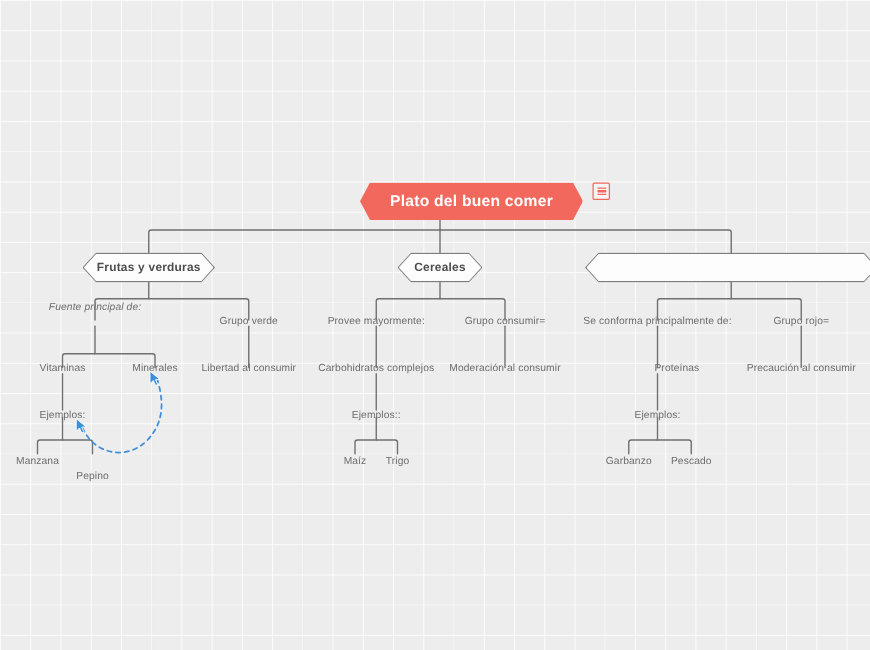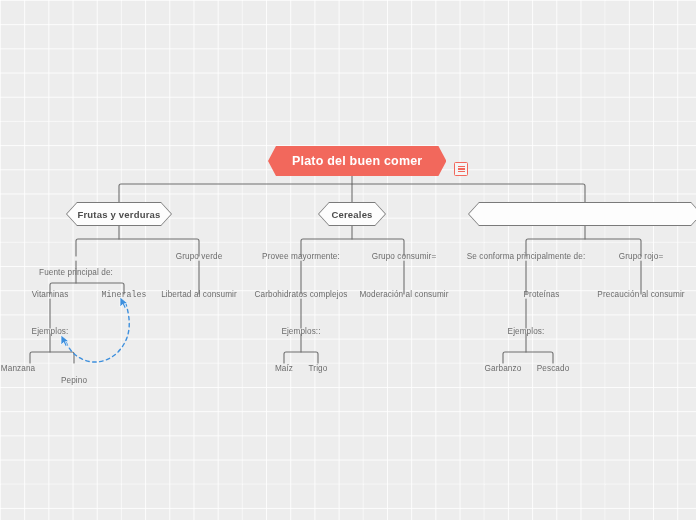--- a/index.html
+++ b/index.html
@@ -33,21 +33,22 @@
     position: absolute;
     left: 0; top: 0;
     width: 696px;
     height: 520px;
   }
 
   
   .root-wrap {
     position: absolute;
     display: flex;
-    align-items: flex-end;
+    align-items: flex-start;
+    padding-left: 20px;
   }
   .root-node {
     position: relative;
     height: 30px;
     padding: 0 24px;
     display: flex;
     align-items: center;
     justify-content: center;
     background: #f2685c;
     color: #ffffff;
@@ -192,29 +193,29 @@
 
   <div class="hex-wrap" style="left:66px; top:202px; width:106px;">
     <div class="hex-inner"></div>
     <span class="hex-label">Frutas y verduras</span>
   </div>
 
   <div class="hex-wrap" style="left:468px; top:202px; width:234px;">
     <div class="hex-inner"></div>
   </div>
 
-  <div class="text-node" style="left:76px; top:268px;">Fuente principal de:</div>
+  <div class="text-node" style="left:76px; top:241px;font-style:italic;">Fuente principal de:</div>
   <div class="text-node" style="left:199px; top:252px;">Grupo verde</div>
 
   <div class="text-node" style="left:50px; top:290px;">Vitaminas</div>
-  <div class="text-node" style="left:124px; top:290px;font-family:Liberation Mono, monospace;">Minerales</div>
+  <div class="text-node" style="left:124px; top:290px;">Minerales</div>
   <div class="text-node" style="left:199px; top:290px;">Libertad al consumir</div>
 
   <div class="text-node" style="left:50px; top:327px;">Ejemplos:</div>
-  <div class="text-node" style="left:18px; top:364px;">Manzana</div>
+  <div class="text-node" style="left:30px; top:364px;">Manzana</div>
   <div class="text-node" style="left:74px; top:364px;margin-top:12px;">Pepino</div>
 
   <div class="text-node" style="left:301px; top:252px;">Provee mayormente:</div>
   <div class="text-node" style="left:404px; top:252px;">Grupo consumir=</div>
 
   <div class="text-node" style="left:301px; top:290px;">Carbohidratos complejos</div>
   <div class="text-node" style="left:404px; top:290px;">Moderación al consumir</div>
 
   <div class="text-node" style="left:301px; top:327px;">Ejemplos::</div>
   <div class="text-node" style="left:284px; top:364px;">Maíz</div>

